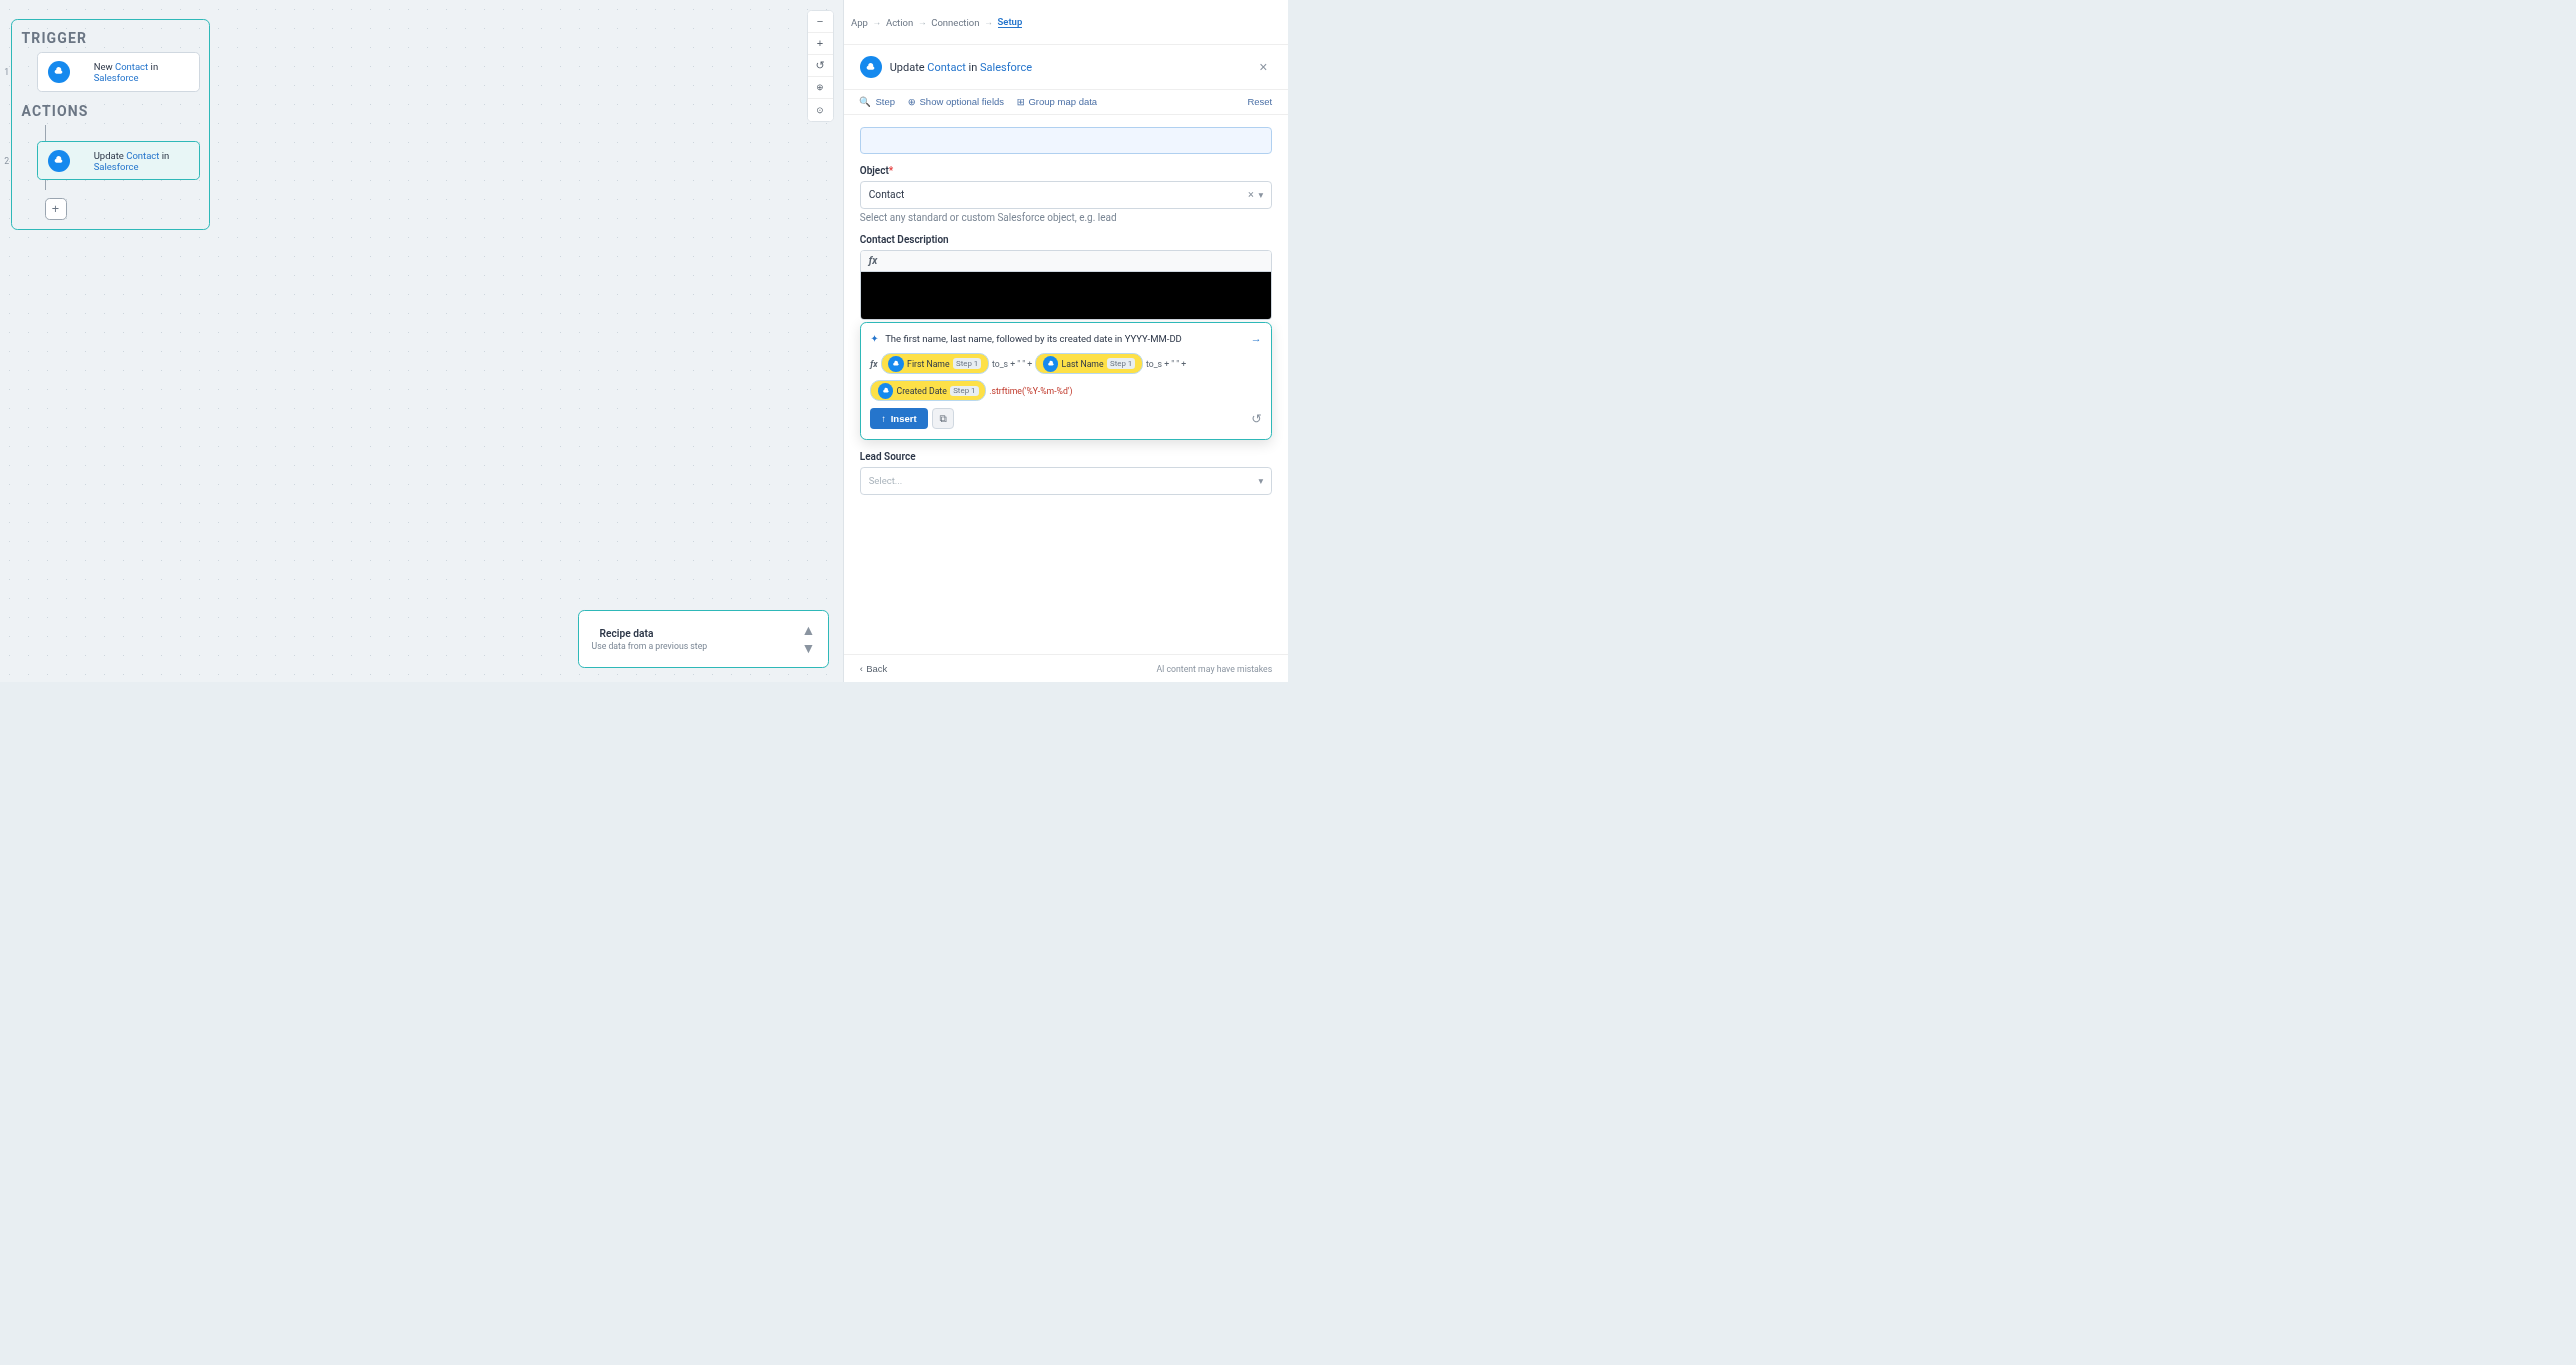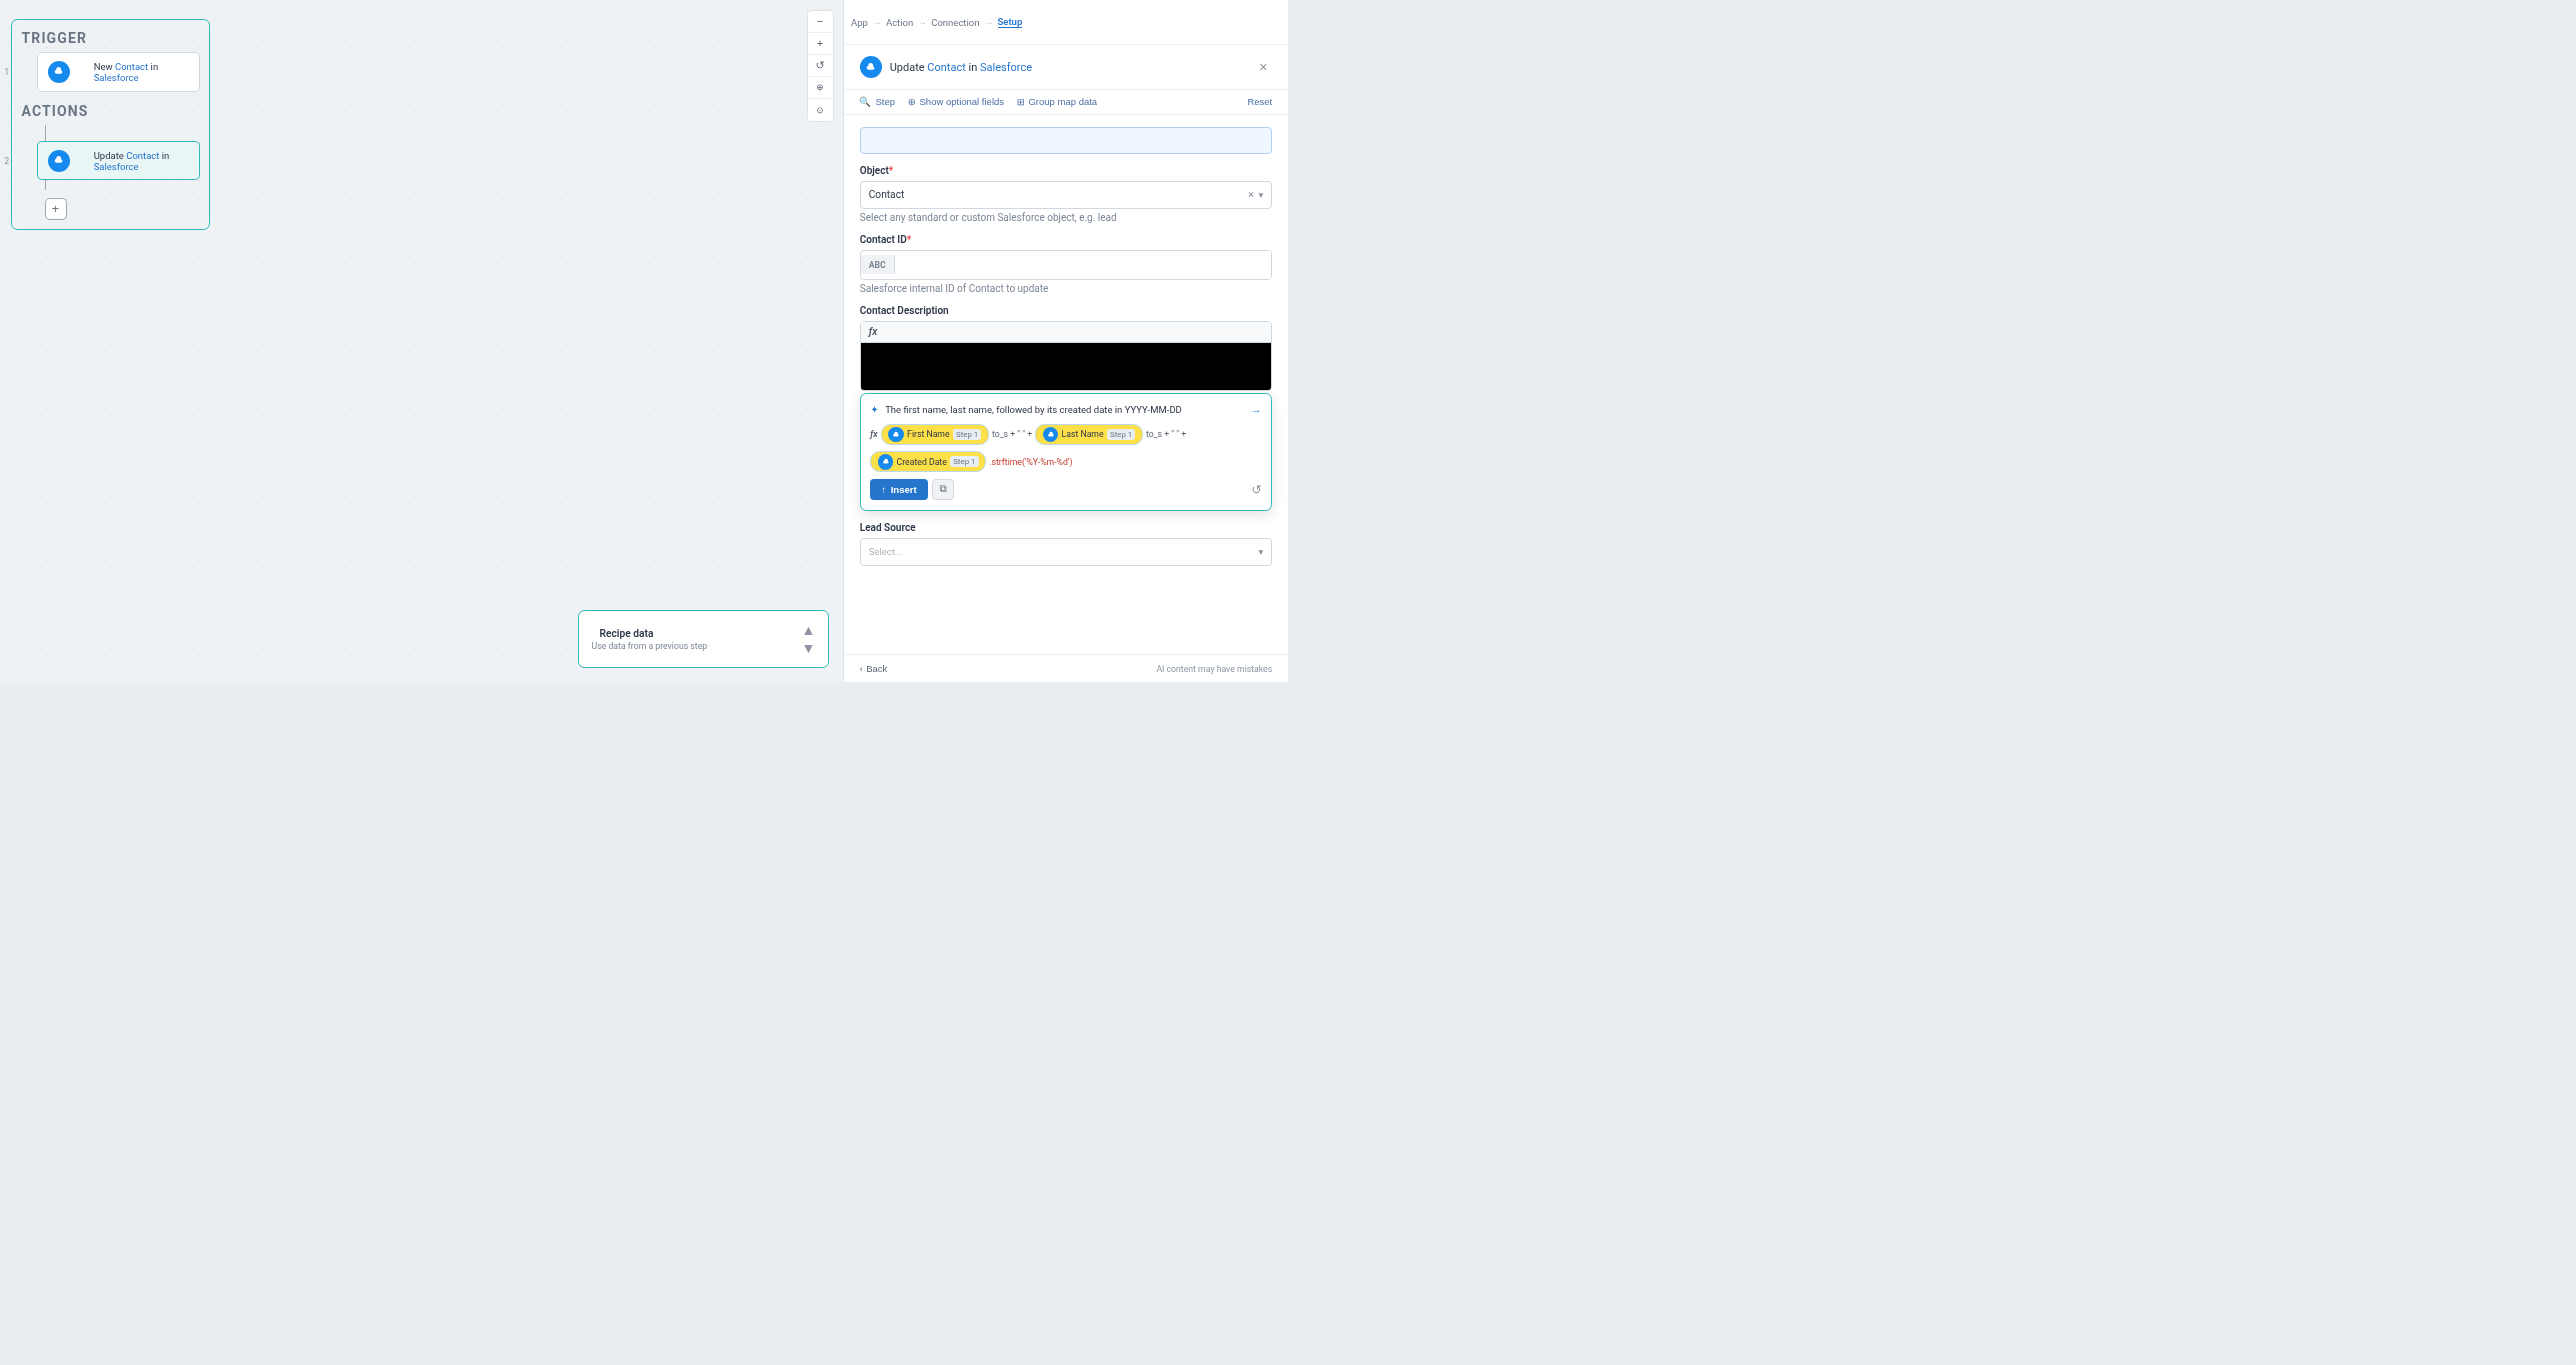--- a/index.html
+++ b/index.html
@@ -649,30 +649,20 @@
         <span>Contact</span>
         <div style="display:flex;gap:4.7px;align-items:center;">
           <span class="clear-x">×</span>
           <span class="chevron">▾</span>
         </div>
       </div>
       <div class="field-hint">Select any standard or custom Salesforce object, e.g. lead</div>
     </div>
 
     
-    <div class="contact-id-section">
-      <div class="field-label">
-        <span>Contact ID</span><span class="required">*</span>
-      </div>
-      <div class="text-input-row">
-        <div class="abc-badge">ABC</div>
-        <input class="text-input-inner" type="text" style="">
-      </div>
-      <div class="field-hint">Salesforce internal ID of Contact to update</div>
-    </div>
 
     
     <div class="description-section">
       <div class="field-label">Contact Description</div>
       <div class="formula-input-row">
         <div class="formula-header">
           <span class="fx-badge">ƒx</span>
         </div>
         <div class="formula-body"></div>
       </div>

